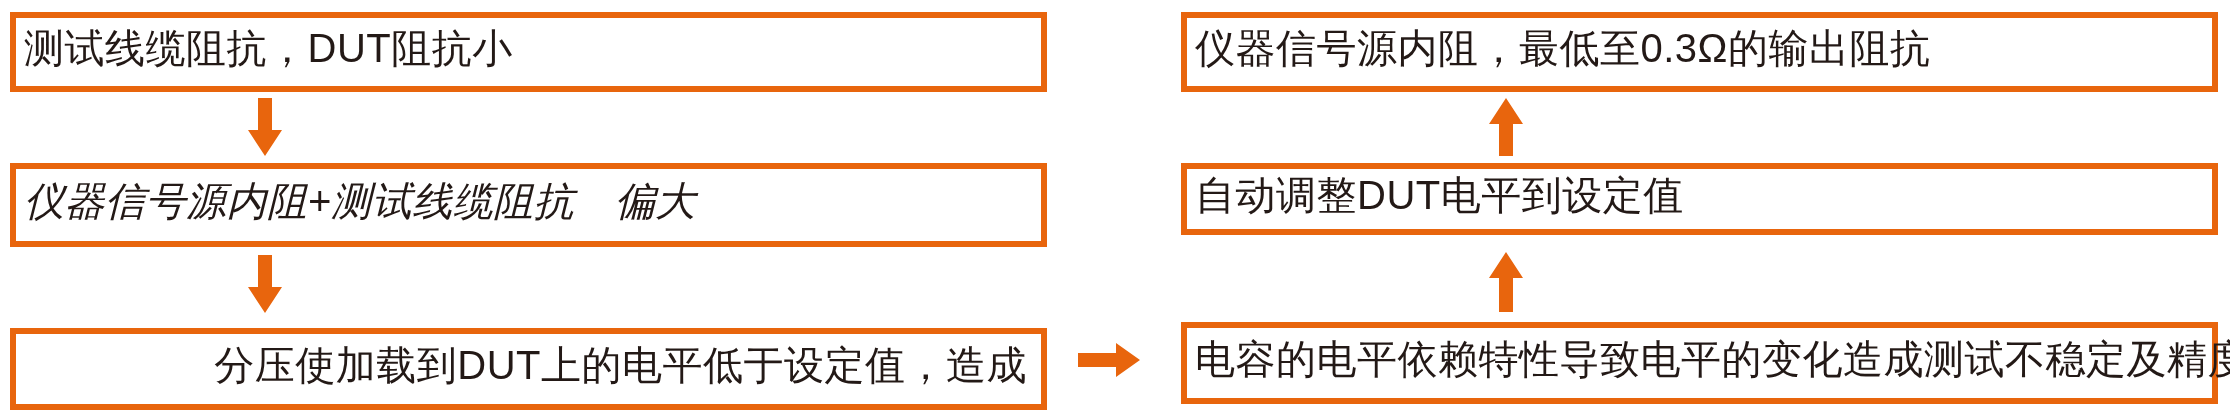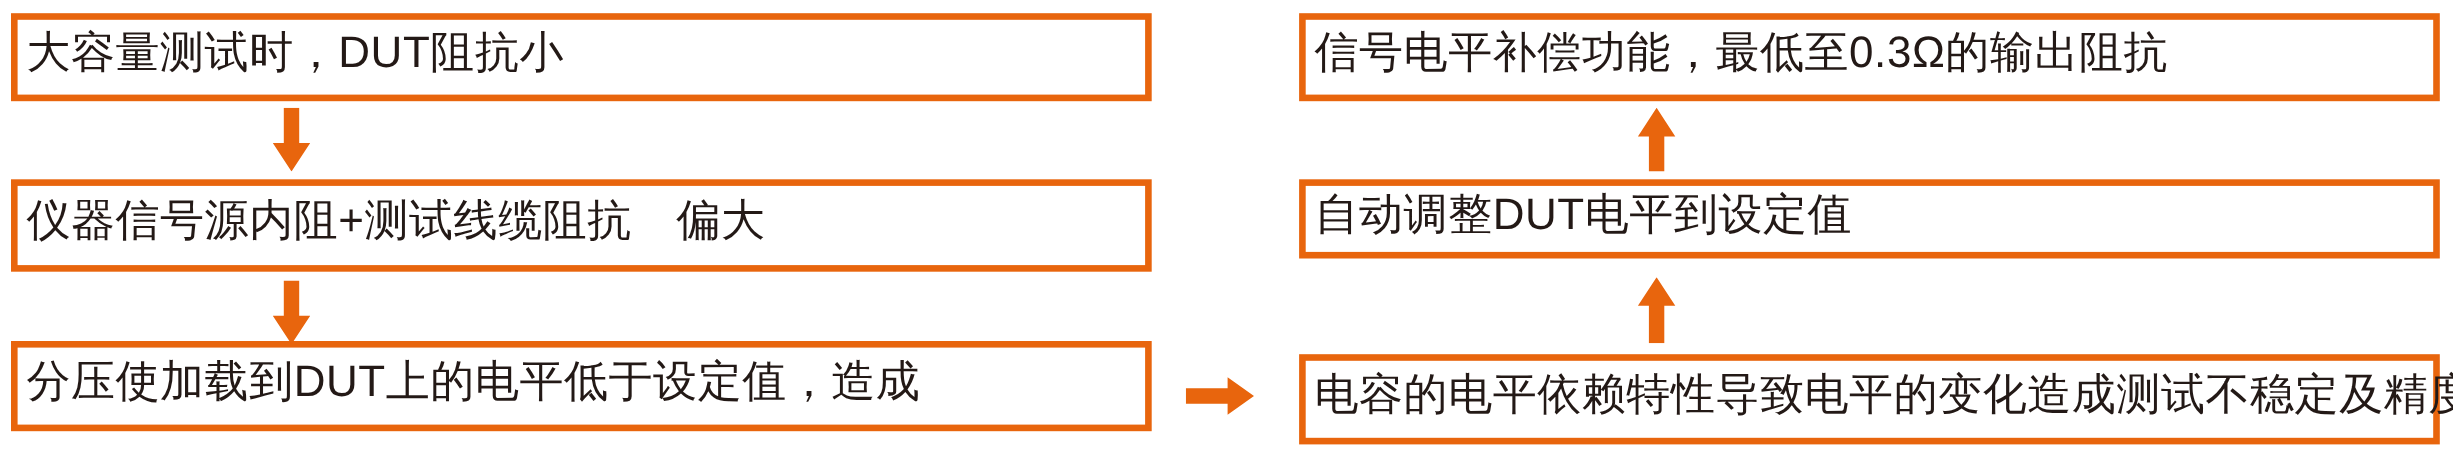--- a/index.html
+++ b/index.html
@@ -35,33 +35,33 @@
     position: absolute;
     display: block;
   }
 </style>
 </head>
 <body>
 
 <div class="canvas">
 
   <div class="flow-box" style="left:10px; top:12px; width:1037px; height:80px;">
-    <span class="label">大容量测试时，DUT阻抗小</span>
+    <span class="label">测试线缆阻抗，DUT阻抗小</span>
   </div>
 
-  <div class="flow-box" style="left:10px; top:163px; width:1037px; height:84px;">
+  <div class="flow-box" style="left:10px; top:163px; width:1037px; height:84px;font-style:italic;">
     <span class="label">仪器信号源内阻+测试线缆阻抗　偏大</span>
   </div>
 
-  <div class="flow-box" style="left:10px; top:310px; width:1037px; height:82px;">
+  <div class="flow-box" style="left:10px; top:328px; width:1037px; height:82px;justify-content:flex-end;">
     <span class="label">分压使加载到DUT上的电平低于设定值，造成</span>
   </div>
 
   <div class="flow-box" style="left:1181px; top:12px; width:1037px; height:80px;">
-    <span class="label">信号电平补偿功能，最低至0.3Ω的输出阻抗</span>
+    <span class="label">仪器信号源内阻，最低至0.3Ω的输出阻抗</span>
   </div>
 
   <div class="flow-box" style="left:1181px; top:163px; width:1037px; height:72px;">
     <span class="label">自动调整DUT电平到设定值</span>
   </div>
 
   <div class="flow-box" style="left:1181px; top:322px; width:1037px; height:82px;">
     <span class="label">电容的电平依赖特性导致电平的变化造成测试不稳定及精度差</span>
   </div>
 

